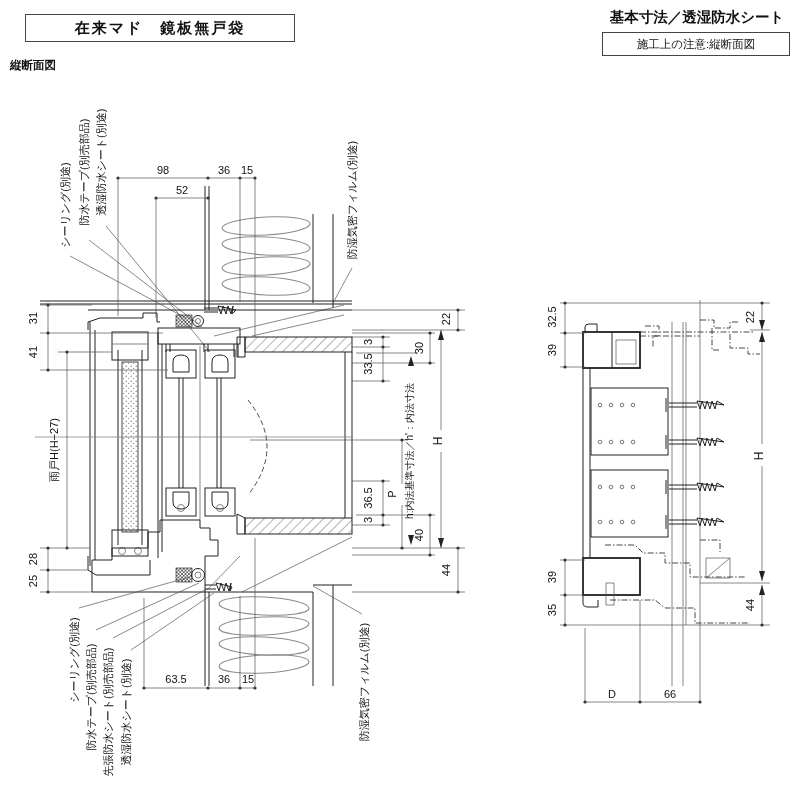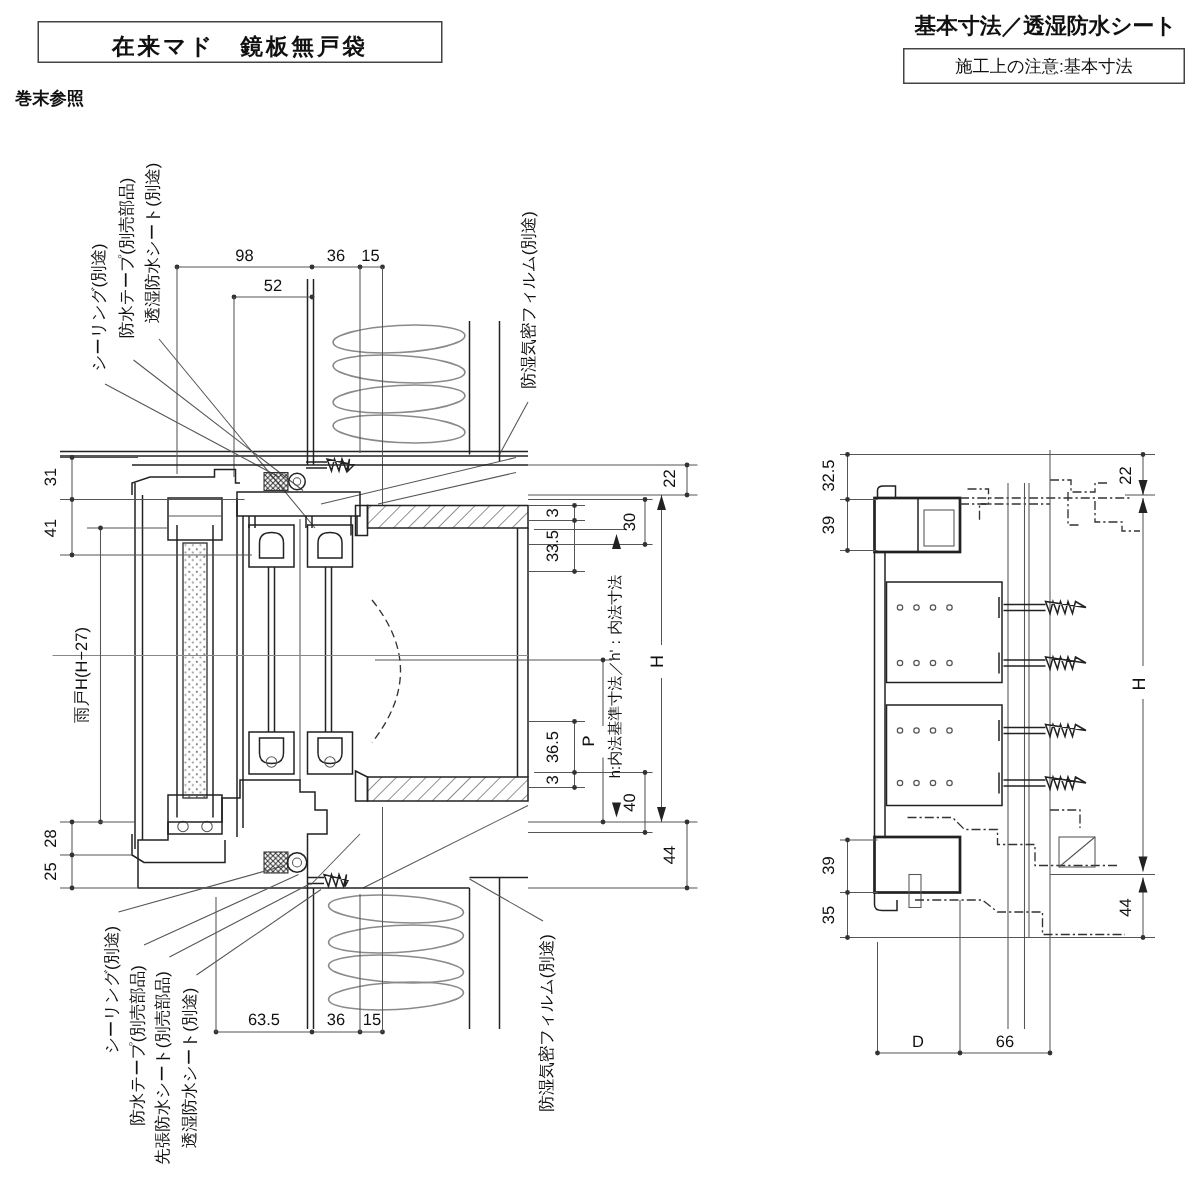--- a/index.html
+++ b/index.html
@@ -1,19 +1,19 @@
 <!DOCTYPE html>
 <html><head>
 <meta charset="utf-8">
 <style>
   html,body{margin:0;padding:0;background:#fff;}
   body{width:800px;height:800px;font-family:"Liberation Sans","DejaVu Sans",sans-serif;color:#111;}
   .page{position:relative;width:800px;height:800px;background:#fff;overflow:hidden;}
   .title-box{position:absolute;left:25px;top:14px;width:268px;height:26px;border:1px solid #444;
-    display:flex;align-items:flex-end;justify-content:center;font-size:15px;font-weight:bold;letter-spacing:2px;}
+    display:flex;align-items:center;justify-content:center;font-size:15px;font-weight:bold;letter-spacing:2px;}
   .view-label{position:absolute;left:10px;top:58px;font-size:11.5px;font-weight:bold;}
   .right-title{position:absolute;left:602px;top:6px;width:190px;height:22px;
     display:flex;align-items:center;justify-content:center;font-size:14.5px;font-weight:bold;}
   .note-box{position:absolute;left:602px;top:32px;width:186px;height:22px;border:1px solid #444;
     display:flex;align-items:center;justify-content:center;font-size:11.5px;}
   svg{position:absolute;left:0;top:0;}
   text{font-family:"Liberation Sans","DejaVu Sans",sans-serif;fill:#111;}
   .dim{font-size:11px;}
   .dimS{font-size:10px;}
   .callout{font-size:11px;}
@@ -30,24 +30,24 @@
   .arr{fill:#222;}
 </style>
 </head>
 <body>
 
 <div class="page">
 
   <div class="title-box">
     <span>在来マド　鏡板無戸袋</span>
   </div>
-  <div class="view-label">巻末参照</div>
+  <div class="view-label">縦断面図</div>
   <div class="right-title">基本寸法／透湿防水シート</div>
   <div class="note-box">
-    <span>施工上の注意:基本寸法</span>
+    <span>施工上の注意:縦断面図</span>
   </div>
 
   <svg width="800" height="800" viewBox="0 0 800 800">
     <defs>
       <pattern id="hatch" width="7" height="7" patternUnits="userSpaceOnUse" patternTransform="rotate(45)">
         <line x1="0" y1="0" x2="0" y2="7" stroke="#444" stroke-width="0.8"></line>
       </pattern>
       <pattern id="seal" width="3.5" height="3.5" patternUnits="userSpaceOnUse">
         <path d="M0 3.5 L3.5 0 M0 0 L3.5 3.5" stroke="#333" stroke-width="0.7"></path>
       </pattern>

